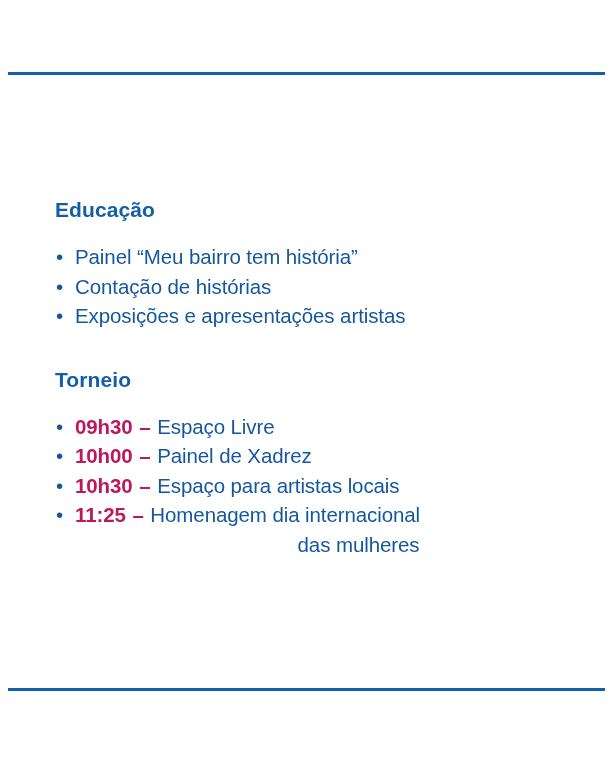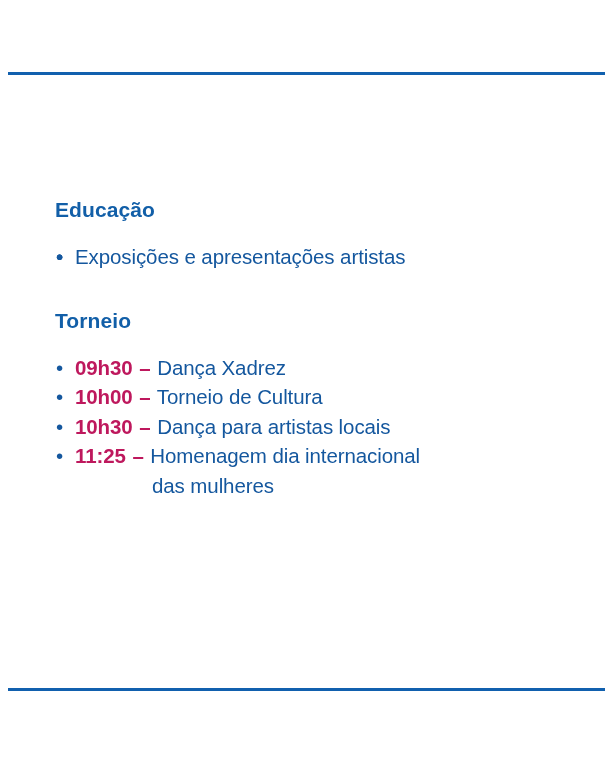--- a/index.html
+++ b/index.html
@@ -82,67 +82,70 @@
   .item .dash {
     font-weight: bold;
     color: #be185d;
   }
 
   .item .dash { padding: 0 1px; }
 
   .item .wrap-line {
     display: block;
     padding-left: 77px;
+    text-align: center;
   }
 </style>
 </head>
 <body>
 
 <div class="page">
 
   <div class="rule rule--top"></div>
 
   <div class="content">
 
     <section class="section">
       <h2 class="section-heading">Educação</h2>
       <ul class="item-list">
         <li class="item">
           <span class="bullet">•</span>
+          <span>Painel “Meu bairro tem história”</span>
         </li>
         <li class="item">
           <span class="bullet">•</span>
+          <span>Contação de histórias</span>
         </li>
         <li class="item">
           <span class="bullet">•</span>
           <span>Exposições e apresentações artistas</span>
         </li>
       </ul>
     </section>
 
     <section class="section">
       <h2 class="section-heading">Torneio</h2>
       <ul class="item-list">
         <li class="item">
           <span class="bullet">•</span>
           <span class="time">09h30</span>
           <span class="dash">–</span>
-          <span>Dança Xadrez</span>
+          <span>Espaço Livre</span>
         </li>
         <li class="item">
           <span class="bullet">•</span>
           <span class="time">10h00</span>
           <span class="dash">–</span>
-          <span>Torneio de Cultura</span>
+          <span>Painel de Xadrez</span>
         </li>
         <li class="item">
           <span class="bullet">•</span>
           <span class="time">10h30</span>
           <span class="dash">–</span>
-          <span>Dança para artistas locais</span>
+          <span>Espaço para artistas locais</span>
         </li>
         <li class="item">
           <span class="bullet">•</span>
           <span class="time">11:25</span>
           <span class="dash">–</span>
           <span>Homenagem dia internacional</span>
           <span class="wrap-line">das mulheres</span>
         </li>
       </ul>
     </section>

